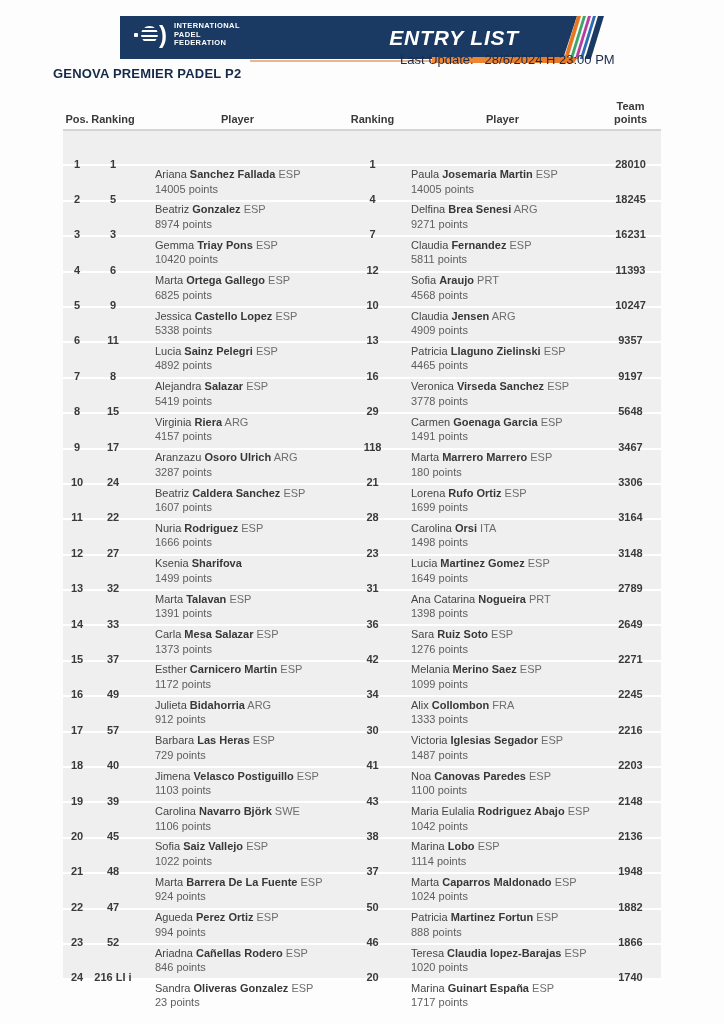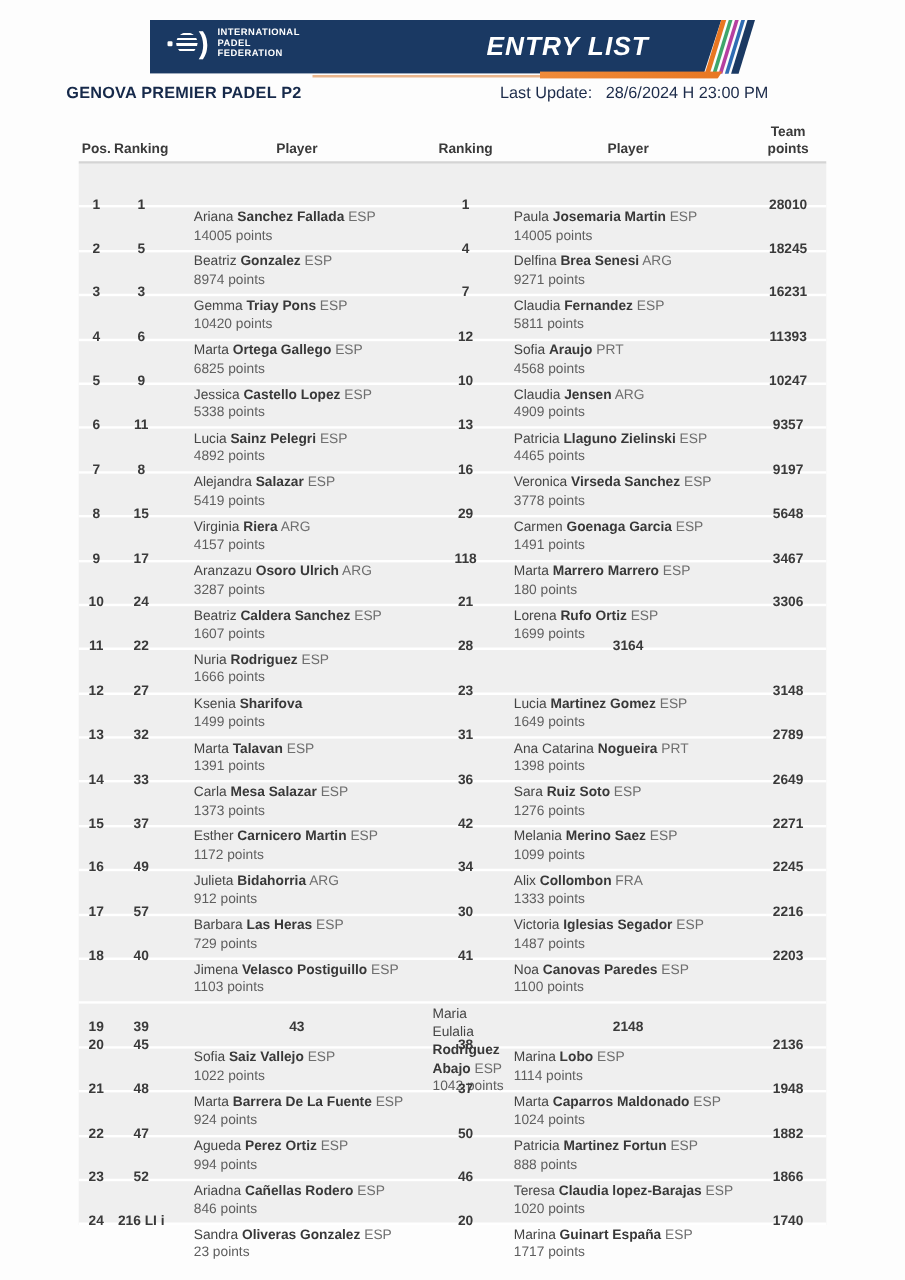--- a/index.html
+++ b/index.html
@@ -44,21 +44,21 @@
     background:linear-gradient(90deg,#f08b3a,var(--orange,#e87722));
     clip-path:polygon(0 0,100% 0,calc(100% - 4px) 100%,0 100%);
   }
 
   
   .tournament-title{
     position:absolute;left:53px;top:66px;
     font-size:13px;font-weight:bold;color:#16294a;letter-spacing:.2px;
   }
   .last-update{
-    position:absolute;left:400px;top:66px;
+    position:absolute;left:400px;top:52px;
     font-size:13px;color:#1c2b4a;
   }
 
   
   .tbl{position:absolute;left:63px;top:100px;width:598px;}
   .grid{
     display:grid;
     grid-template-columns:28px 44px 205px 65px 195px 61px;
   }
   .thead{
@@ -285,20 +285,24 @@
   </div>
 
   <div class="grid row">
     <div class="num">11</div>
     <div class="num">22</div>
     <div class="player">
       <div><span>Nuria</span> <b>Rodriguez</b> <span class="country">ESP</span></div>
       <div class="pts">1666 points</div>
     </div>
     <div class="num">28</div>
+    <div class="player right">
+      <div><span>Carolina</span> <b>Orsi</b> <span class="country">ITA</span></div>
+      <div class="pts">1498 points</div>
+    </div>
     <div class="num">3164</div>
   </div>
 
   <div class="grid row">
     <div class="num">12</div>
     <div class="num">27</div>
     <div class="player">
       <div><span>Ksenia</span> <b>Sharifova</b> <span class="country"></span></div>
       <div class="pts">1499 points</div>
     </div>
@@ -396,20 +400,24 @@
     <div class="player right">
       <div><span>Noa</span> <b>Canovas Paredes</b> <span class="country">ESP</span></div>
       <div class="pts">1100 points</div>
     </div>
     <div class="num">2203</div>
   </div>
 
   <div class="grid row">
     <div class="num">19</div>
     <div class="num">39</div>
+    <div class="player">
+      <div><span>Carolina</span> <b>Navarro Björk</b> <span class="country">SWE</span></div>
+      <div class="pts">1106 points</div>
+    </div>
     <div class="num">43</div>
     <div class="player right">
       <div><span>Maria Eulalia</span> <b>Rodriguez Abajo</b> <span class="country">ESP</span></div>
       <div class="pts">1042 points</div>
     </div>
     <div class="num">2148</div>
   </div>
 
   <div class="grid row">
     <div class="num">20</div>

